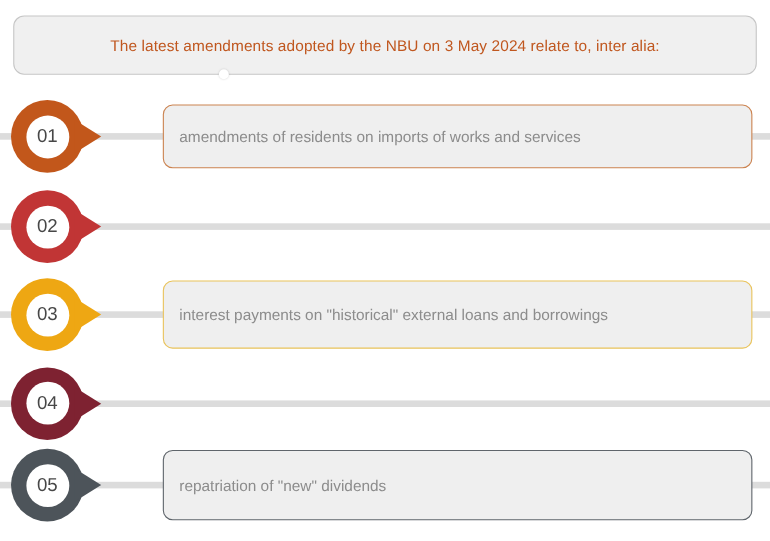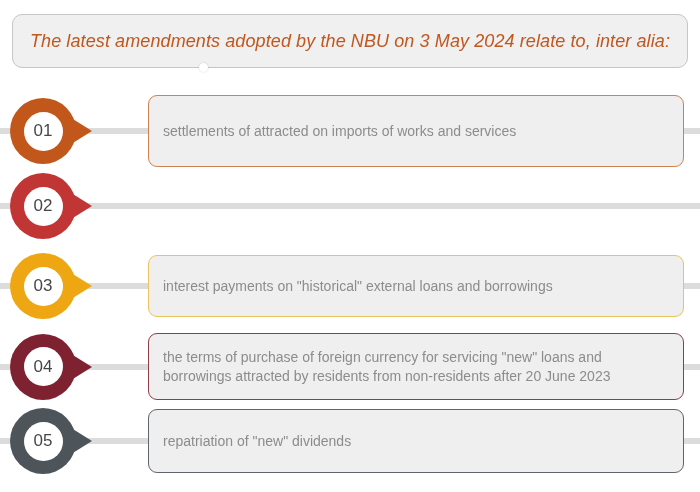--- a/index.html
+++ b/index.html
@@ -11,21 +11,21 @@
   
   .header-banner{
     position:absolute;left:12px;top:14px;width:676px;height:54px;
     background:var(--header-fill,#F0F0F0);
     border:1px solid var(--header-border,#C6C6C6);
     border-radius:10px;box-sizing:border-box;
     display:flex;align-items:center;justify-content:center;
   }
   .header-banner span{
     color:var(--header-text-color,#C0571F);
-    font-size:18px;letter-spacing:.1px;font-style:italic;
+    font-size:14px;letter-spacing:.1px;
   }
   .connector-dot{
     position:absolute;left:199px;top:63px;width:9px;height:9px;border-radius:50%;
     background:#ffffff;box-shadow:0 0 2px rgba(0,0,0,.18);
   }
 
   
   .row{position:absolute;left:0;width:700px;}
   .row .line{
     position:absolute;left:0;top:calc(50% - 3px);width:100%;height:6px;
@@ -62,27 +62,27 @@
   }
 </style>
 </head>
 <body style="--line-color: #DCDCDC; --box-fill: #EFEFEF; --body-text-color: #8C8C8C; --number-color: #474747; --header-text-color: #C0571F; --header-fill: #F0F0F0; --header-border: #C6C6C6;">
 
 <div class="header-banner">
   <span>The latest amendments adopted by the NBU on 3 May 2024 relate to, inter alia:</span>
 </div>
 <div class="connector-dot"></div>
 
-<div class="row" style="top: 95px; height: 72px; --accent: #C2571B; --box-border: #CB8350;">
+<div class="row" style="top: 95px; height: 58px; --accent: #C2571B; --box-border: #CB8350;">
   <div class="line"></div>
   <div class="badge">
     <div class="badge-inner">01</div>
   </div>
   <div class="textbox">
-    <span>settlements of attracted on imports of works and services</span>
+    <span>amendments of residents on imports of works and services</span>
   </div>
 </div>
 
 <div class="row" style="top: 176px; height: 60px; text-align: right; --accent: #C13535; --box-border: #BF5052;">
   <div class="line"></div>
   <div class="badge">
     <div class="badge-inner">02</div>
   </div>
 </div>
 
@@ -94,23 +94,20 @@
   <div class="textbox">
     <span>interest payments on "historical" external loans and borrowings</span>
   </div>
 </div>
 
 <div class="row" style="top: 333px; height: 67px; --accent: #7E2231; --box-border: #8E3D4B;">
   <div class="line"></div>
   <div class="badge">
     <div class="badge-inner">04</div>
   </div>
-  <div class="textbox">
-    <span>the terms of purchase of foreign currency for servicing "new" loans and borrowings attracted by residents from non-residents after 20 June 2023</span>
-  </div>
 </div>
 
 <div class="row" style="top: 409px; height: 64px; border-radius: 26px; --accent: #4D545A; --box-border: #5F656B;">
   <div class="line"></div>
   <div class="badge">
     <div class="badge-inner">05</div>
   </div>
   <div class="textbox">
     <span>repatriation of "new" dividends</span>
   </div>

